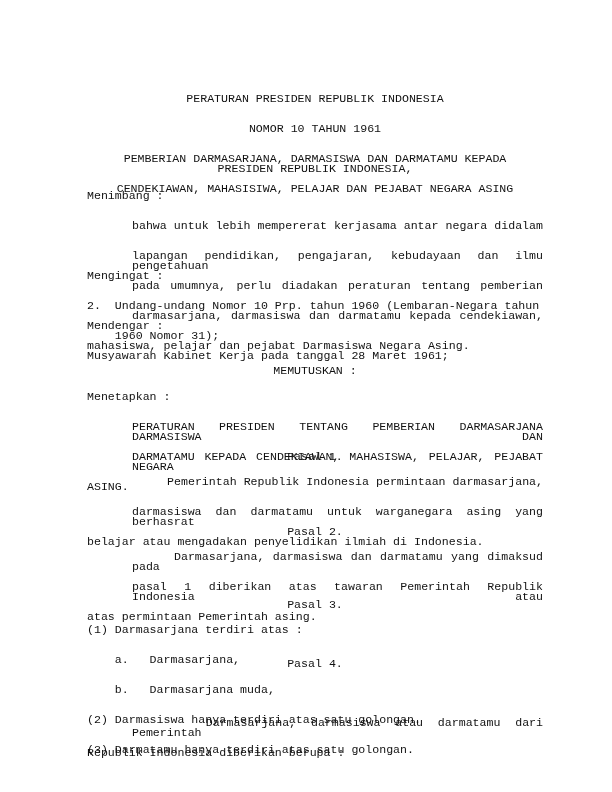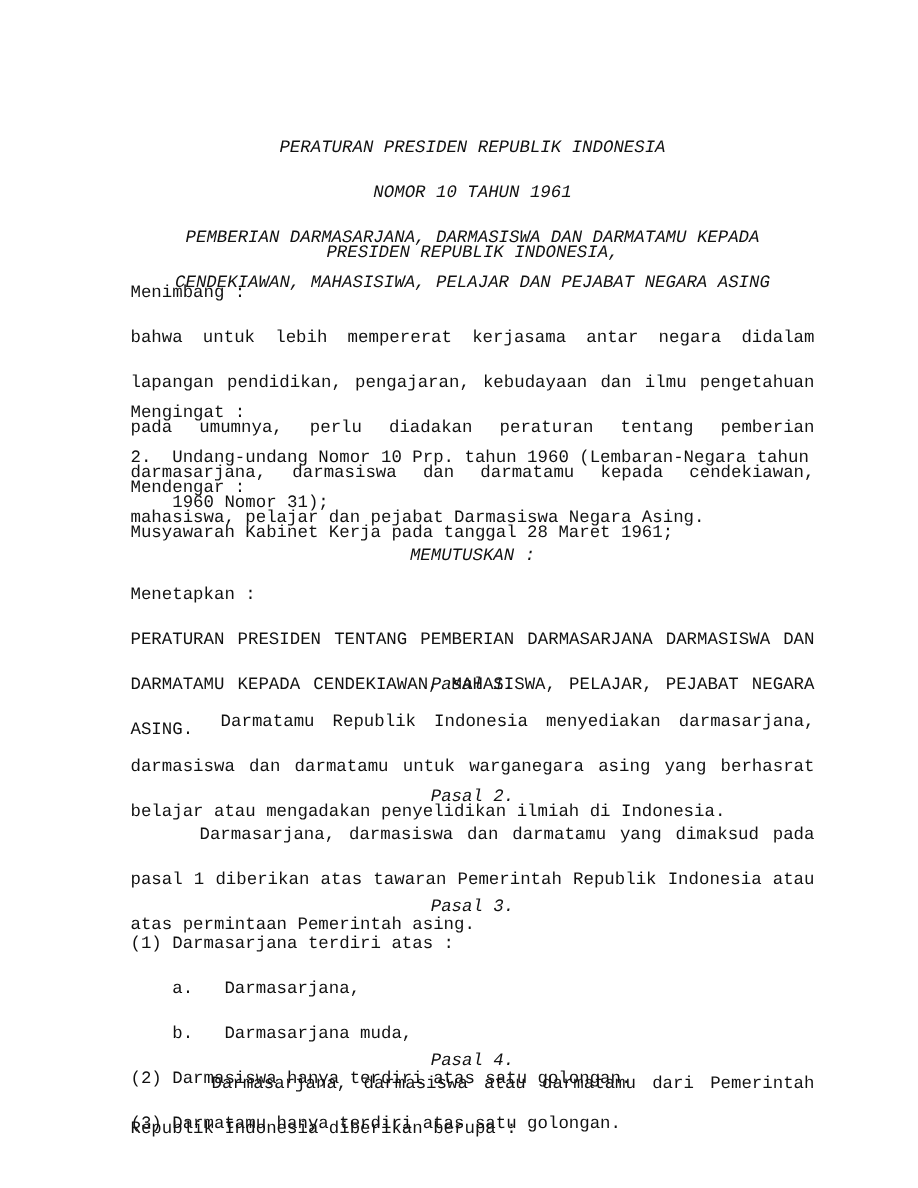--- a/index.html
+++ b/index.html
@@ -12,22 +12,22 @@
     left: 87px;
     width: 456px;
     font-family: "Liberation Mono", "DejaVu Sans Mono", monospace;
     font-size: 11.6px;
     line-height: 10px;
     color: #111;
     white-space: pre;
     margin: 0;
   }
   .center { text-align: center; }
-  .line { display: block; height: 10px; font-style: italic; }
-  .just { display: block; height: 10px; text-align: justify; text-align-last: justify; white-space: normal; }
+  .line { display: block; height: 10px; }
+  .just { display: block; height: 10px; text-align: justify; text-align-last: justify; white-space: normal; margin-left: 45px; }
   .last { display: block; height: 10px; white-space: pre; }
 </style>
 </head>
 <body>
 
 <div class="page">
 
   <div class="txt center" style="top:74px;">
     <span class="line">PERATURAN PRESIDEN REPUBLIK INDONESIA</span>
     <span class="line">NOMOR 10 TAHUN 1961</span>
@@ -67,21 +67,21 @@
     <span class="last">Menetapkan :</span>
     <span class="just">PERATURAN PRESIDEN TENTANG PEMBERIAN DARMASARJANA DARMASISWA DAN</span>
     <span class="just">DARMATAMU KEPADA CENDEKIAWAN, MAHASISWA, PELAJAR, PEJABAT NEGARA</span>
     <span class="last">ASING.</span>
   </div>
 
   <div class="txt center" style="top:432px;">
     <span class="line">Pasal 1.</span>
   </div>
   <div class="txt" style="top:457px;">
-    <span class="just" style="white-space:pre-wrap;">     Darmatamu Republik Indonesia menyediakan darmasarjana,</span>
+    <span class="just" style="white-space:pre-wrap;">     Pemerintah Republik Indonesia permintaan darmasarjana,</span>
     <span class="just">darmasiswa dan darmatamu untuk warganegara asing yang berhasrat</span>
     <span class="last">belajar atau mengadakan penyelidikan ilmiah di Indonesia.</span>
   </div>
 
   <div class="txt center" style="top:507px;">
     <span class="line">Pasal 2.</span>
   </div>
   <div class="txt" style="top:532px;">
     <span class="just" style="white-space:pre-wrap;">     Darmasarjana, darmasiswa dan darmatamu yang dimaksud pada</span>
     <span class="just">pasal 1 diberikan atas tawaran Pemerintah Republik Indonesia atau</span>
@@ -92,21 +92,21 @@
     <span class="line">Pasal 3.</span>
   </div>
   <div class="txt" style="top:605px;">
     <span class="last">(1) Darmasarjana terdiri atas :</span>
     <span class="last">    a.   Darmasarjana,</span>
     <span class="last">    b.   Darmasarjana muda,</span>
     <span class="last">(2) Darmasiswa hanya terdiri atas satu golongan.</span>
     <span class="last">(3) Darmatamu hanya terdiri atas satu golongan.</span>
   </div>
 
-  <div class="txt center" style="top:683px;">
+  <div class="txt center" style="top:639px;">
     <span class="line">Pasal 4.</span>
   </div>
   <div class="txt" style="top:698px;">
     <span class="just" style="white-space:pre-wrap;">     Darmasarjana, darmasiswa atau darmatamu dari Pemerintah</span>
     <span class="last">Republik Indonesia diberikan berupa :</span>
   </div>
 
 </div>
 
 </body></html>

